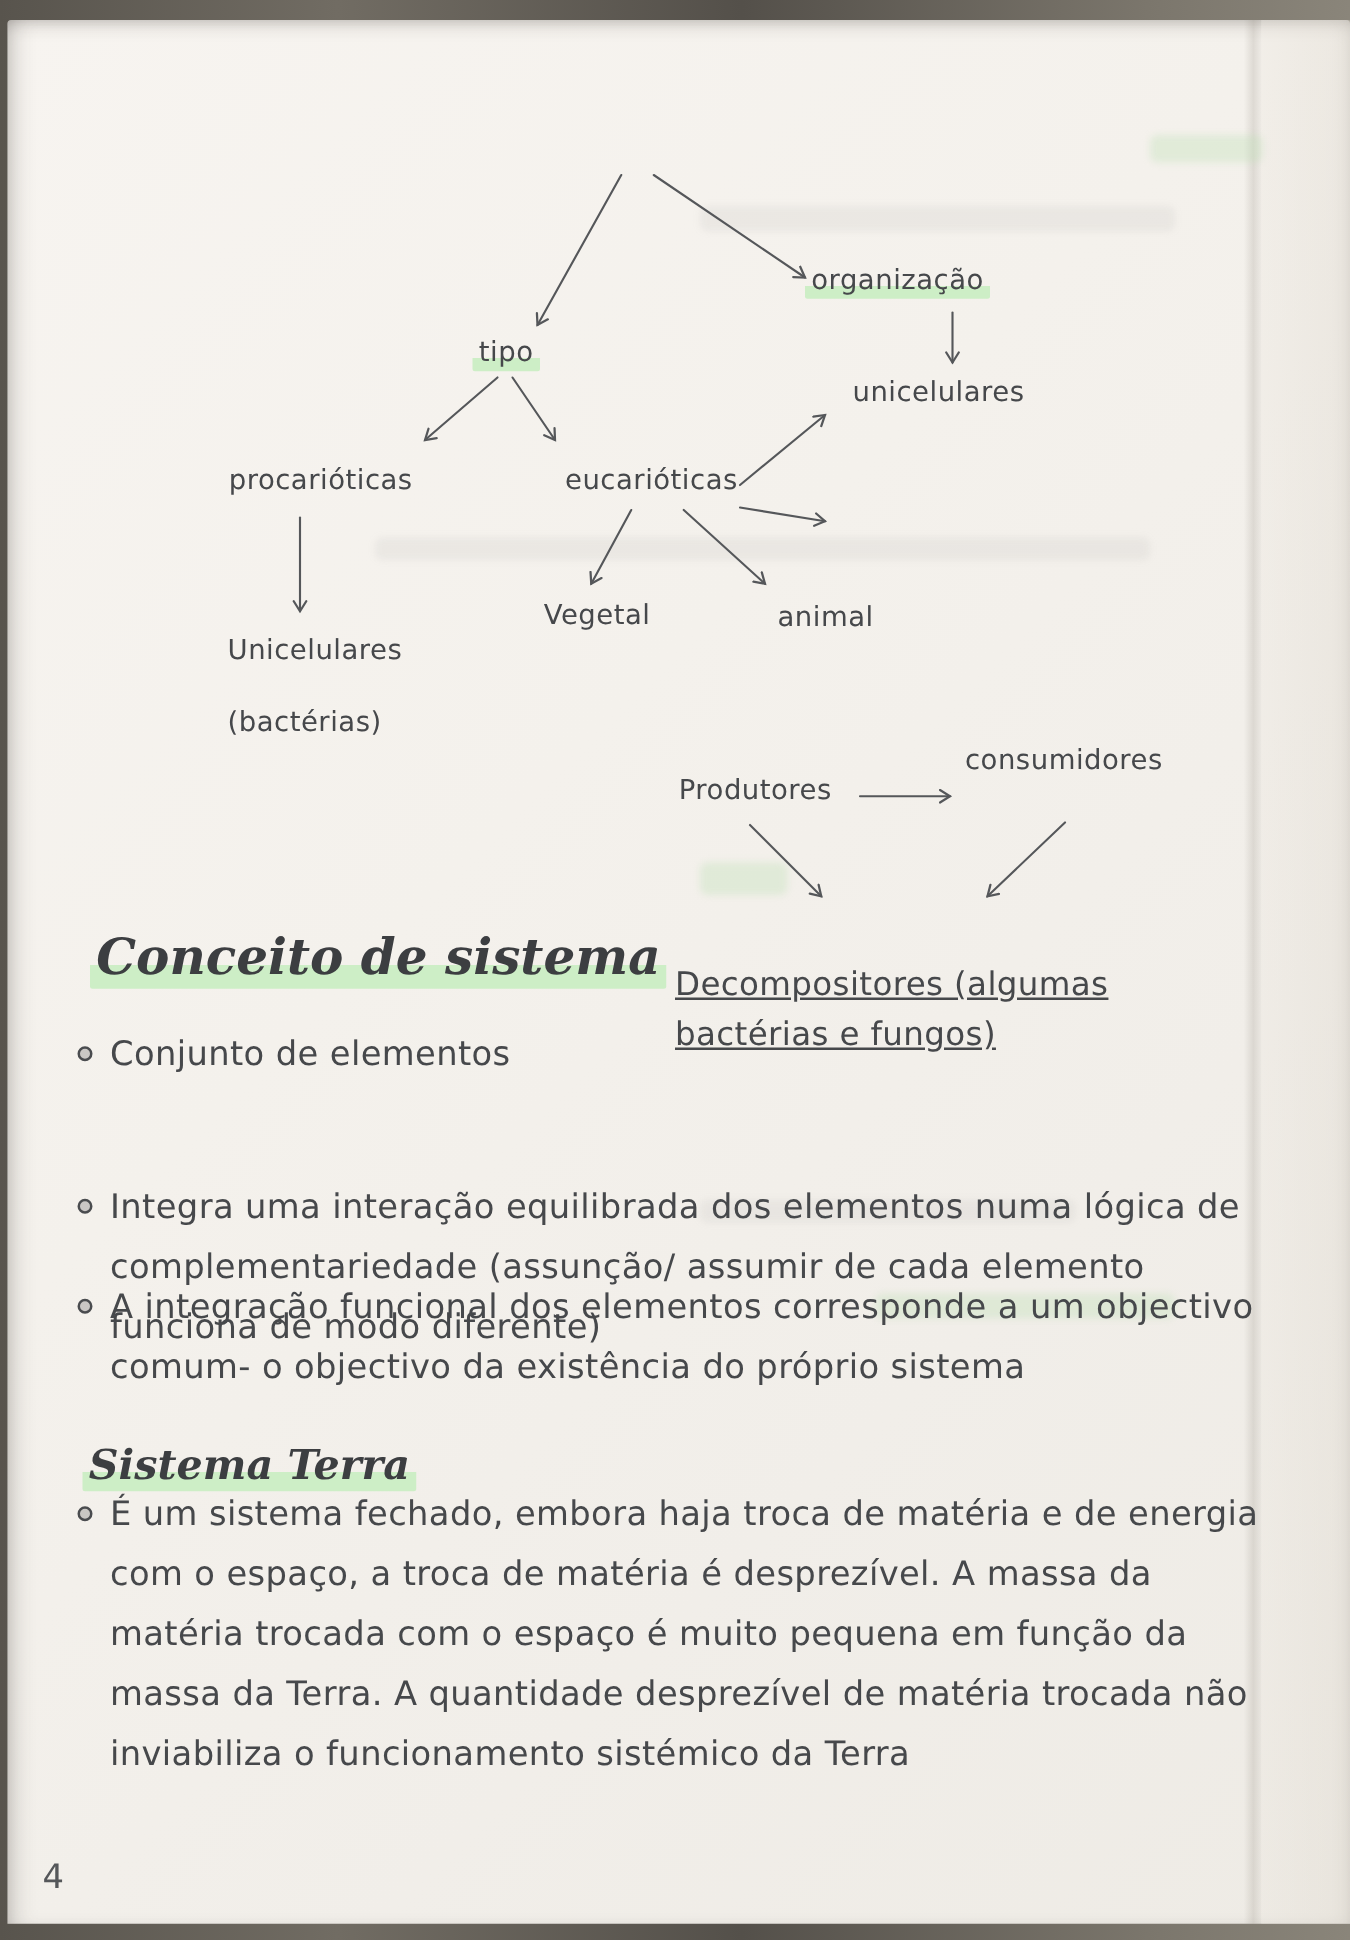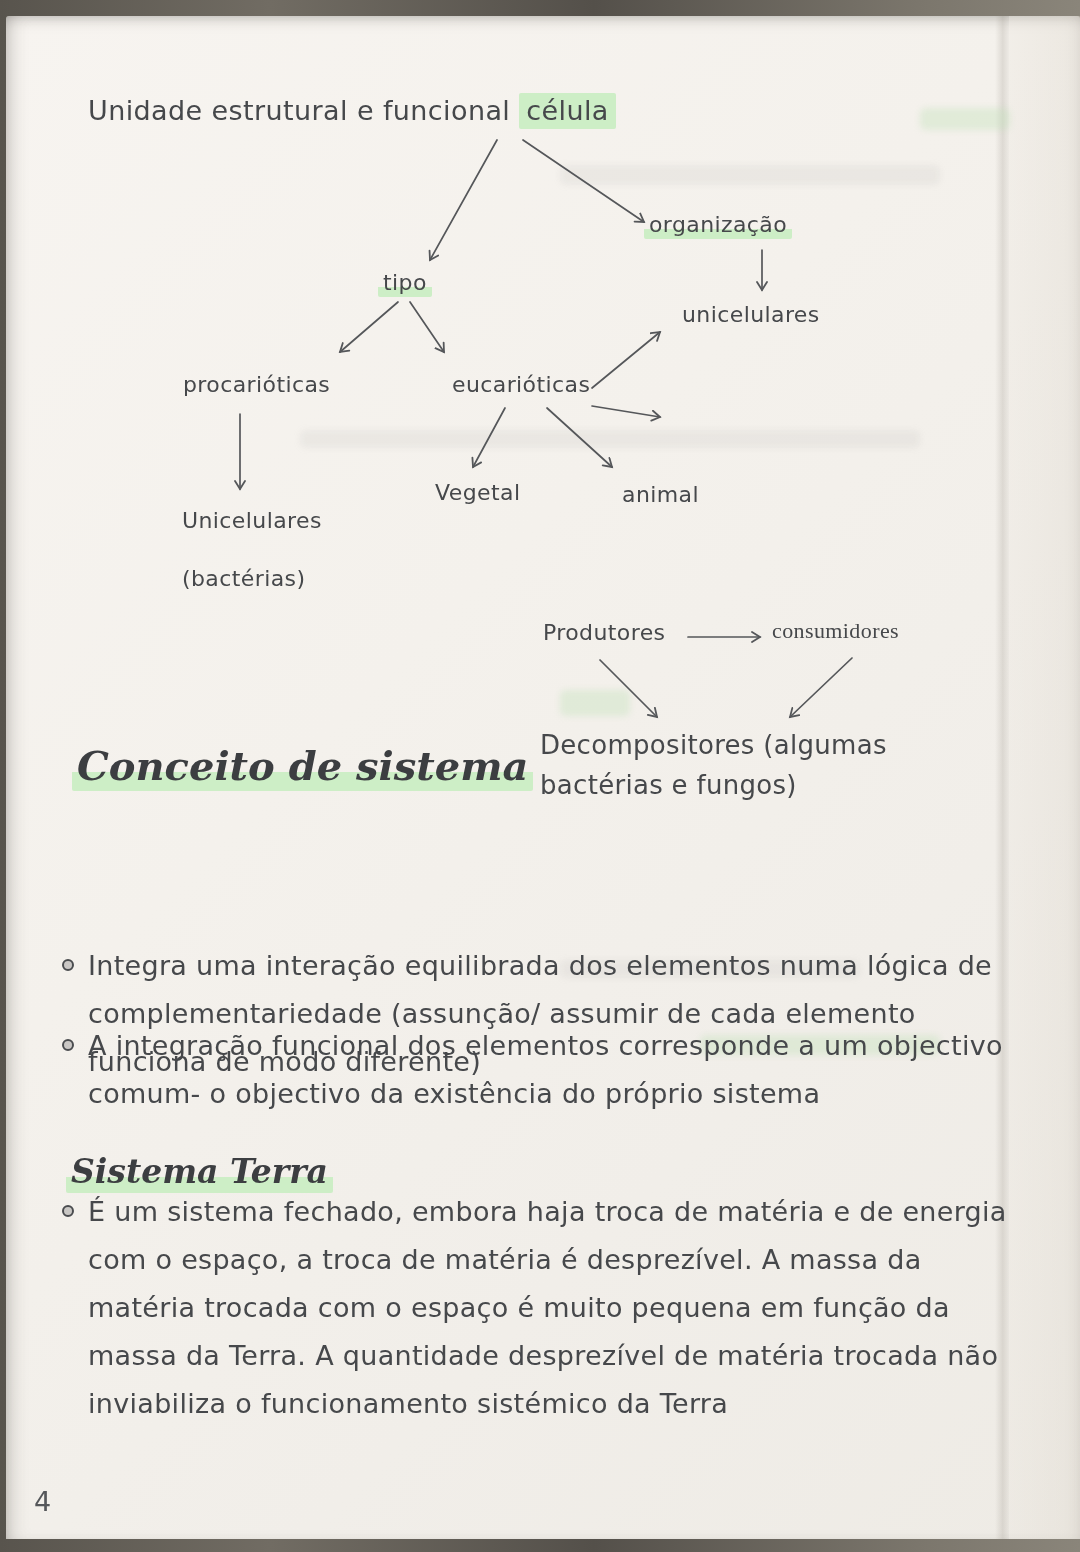--- a/index.html
+++ b/index.html
@@ -120,24 +120,20 @@
 
   <div class="bleed green" style="left:920px; top:108px; width:90px; height:22px;"></div>
   <div class="bleed gray" style="left:560px; top:165px; width:380px; height:20px;"></div>
   <div class="bleed gray" style="left:300px; top:430px; width:620px; height:18px;"></div>
   <div class="bleed green" style="left:560px; top:690px; width:70px; height:26px;"></div>
   <div class="bleed gray" style="left:560px; top:960px; width:300px; height:18px;"></div>
   <div class="bleed green" style="left:700px; top:1035px; width:240px; height:20px;"></div>
 
   <div class="content">
 
-    <div class="hand" style="left:88px; top:95px; font-size:27px;">
-      <span>Unidade estrutural e funcional</span>
-      <span class="hl-word">célula</span>
-    </div>
 
     <svg class="arrows" width="1080" height="820" viewBox="0 0 1080 820">
       <defs>
         <marker id="ah" markerWidth="14" markerHeight="14" refX="9" refY="6" orient="auto" markerUnits="userSpaceOnUse">
           <path d="M1,1 L9,6 L1,11" fill="none" stroke="#55575a" stroke-width="1.8" stroke-linecap="round"></path>
         </marker>
       </defs>
       <g stroke="#55575a" stroke-width="1.7" fill="none" stroke-linecap="round">
         <line x1="497" y1="140" x2="430" y2="260" marker-end="url(#ah)"></line>
         <line x1="523" y1="140" x2="644" y2="222" marker-end="url(#ah)"></line>
@@ -158,25 +154,29 @@
     <div class="hand hl-under" style="left:378px; top:270px;">tipo</div>
     <div class="hand hl-under" style="left:644px; top:212px;">organização</div>
     <div class="hand" style="left:682px; top:302px;">unicelulares</div>
     <div class="hand" style="left:183px; top:372px;">procarióticas</div>
     <div class="hand" style="left:452px; top:372px;">eucarióticas</div>
     <div class="hand" style="left:182px; top:508px;">Unicelulares</div>
     <div class="hand" style="left:182px; top:566px;">(bactérias)</div>
     <div class="hand" style="left:435px; top:480px;">Vegetal</div>
     <div class="hand" style="left:602px; top:482px;margin-left:20px;">animal</div>
     <div class="hand" style="left:543px; top:620px;">Produtores</div>
-    <div class="hand" style="left:772px; top:618px;font-family:Liberation Serif, serif;">consumidores</div>
-    <div class="hand two-line" style="left:540px; top:725px; width:455px;">Decompositores (algumas bactérias e fungos)</div>
+    <div class="hand" style="left:772px; top:596px;">consumidores</div>
+    <div class="hand two-line" style="left:540px; top:768px; width:455px;text-decoration:underline;">Decompositores (algumas bactérias e fungos)</div>
 
     <div class="script-heading hl-under" style="left:72px; top:742px; font-size:40px;">Conceito de sistema</div>
 
+    <div class="bullet" style="left:62px; top:820px; width:960px;">
+      <span class="dot"></span>
+      <span class="btext">Conjunto de elementos</span>
+    </div>
 
     <div class="bullet" style="left:62px; top:898px; width:965px;margin-top:44px;">
       <span class="dot"></span>
       <span class="btext">Integra uma interação equilibrada dos elementos numa lógica de complementariedade (assunção/ assumir de cada elemento funciona de modo diferente)</span>
     </div>
 
     <div class="bullet" style="left:62px; top:1022px; width:965px;">
       <span class="dot"></span>
       <span class="btext">A integração funcional dos elementos corresponde a um objectivo comum- o objectivo da existência do próprio sistema</span>
     </div>

